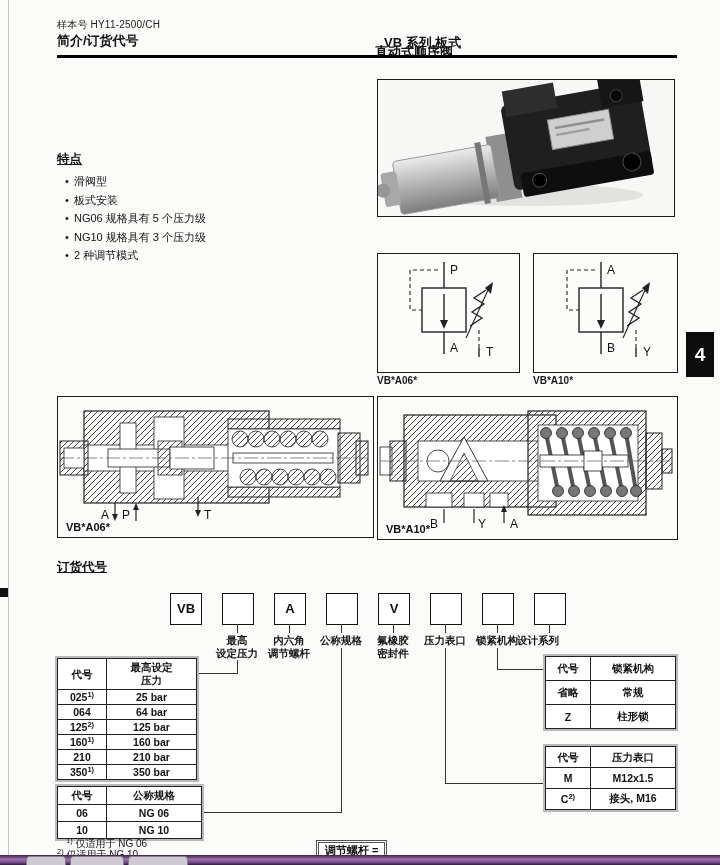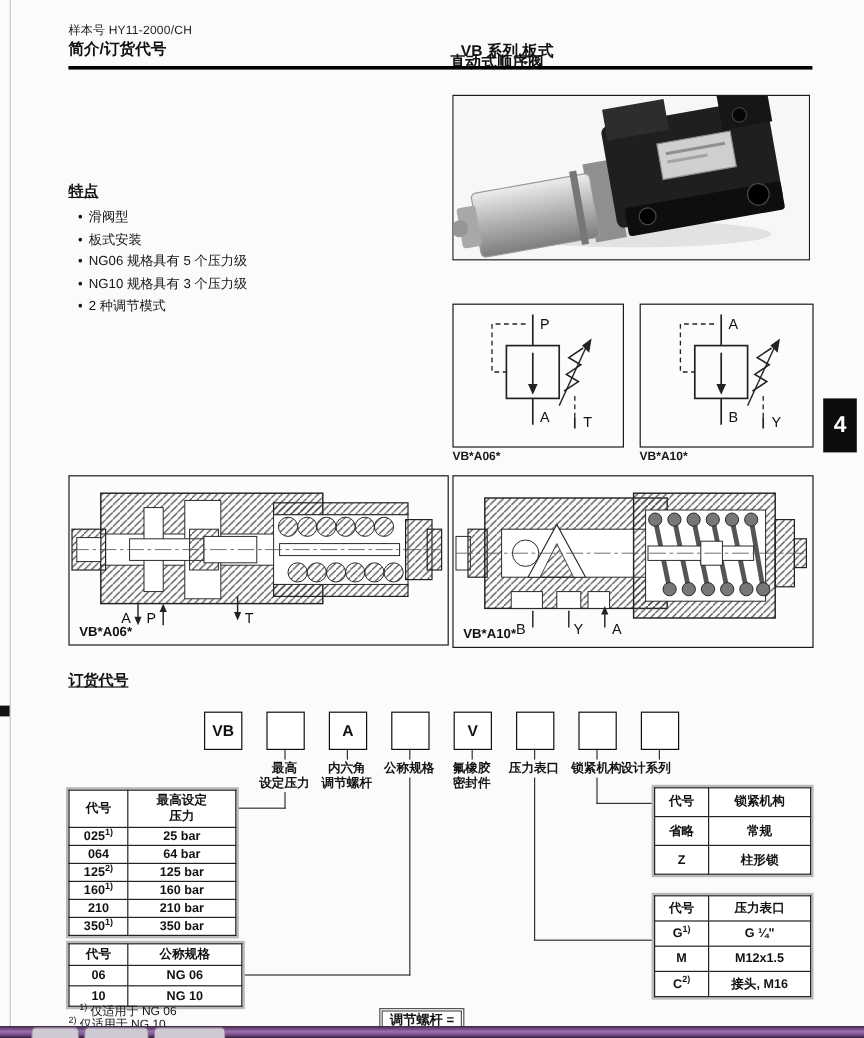--- a/index.html
+++ b/index.html
@@ -37,21 +37,21 @@
   svg text{font-family:"Liberation Sans","DejaVu Sans",sans-serif;}
 </style>
 </head>
 <body>
 
 <div id="page">
 
   <div class="hairline-v" style="left:8px;top:0;height:856px;"></div>
   <div class="abs" style="left:0;top:588px;width:8px;height:9px;background:#111;"></div>
 
-  <div class="abs hdr-sub" style="left:57px;top:18px;">样本号 HY11-2000/CH</div>
+  <div class="abs hdr-sub" style="left:57px;top:18px;">样本号 HY11-2500/CH</div>
   <div class="abs hdr-title" style="left:57px;top:31px;">简介/订货代号</div>
   <div class="abs hdr-title" style="left:375px;top:31px;margin-top:12px;">直动式顺序阀</div>
   <div class="abs hdr-title" style="left:384px;top:33px;">VB 系列,板式</div>
   <div class="rule" style="left:57px;top:55px;width:620px;height:3px;"></div>
 
 
   <div class="abs h2" style="left:57px;top:151px;">特点</div>
   <div class="abs" style="left:60px;top:172px;width:300px;">
     <div class="feat">
         <span class="dot">•</span>
@@ -375,24 +375,20 @@
   </tbody>
     </table>
 
   <table class="dt" style="left:545px;top:746px;width:131px;">
     <tbody>
         <tr>
       <th style="width:38px;height:20px;">代号</th>
       <th>压力表口</th>
     </tr>
     <tr style="font-weight: 700;">
-          <td style="height:20px;"><span>G</span><sup>1)</sup></td>
-          <td>G ¼"</td>
-        </tr>
-    <tr style="font-weight: 700;">
           <td style="height:20px;"><span>M</span><sup></sup></td>
           <td>M12x1.5</td>
         </tr>
     <tr>
           <td style="height:20px;"><span>C</span><sup>2)</sup></td>
           <td>接头, M16</td>
         </tr>
   </tbody>
     </table>
 

